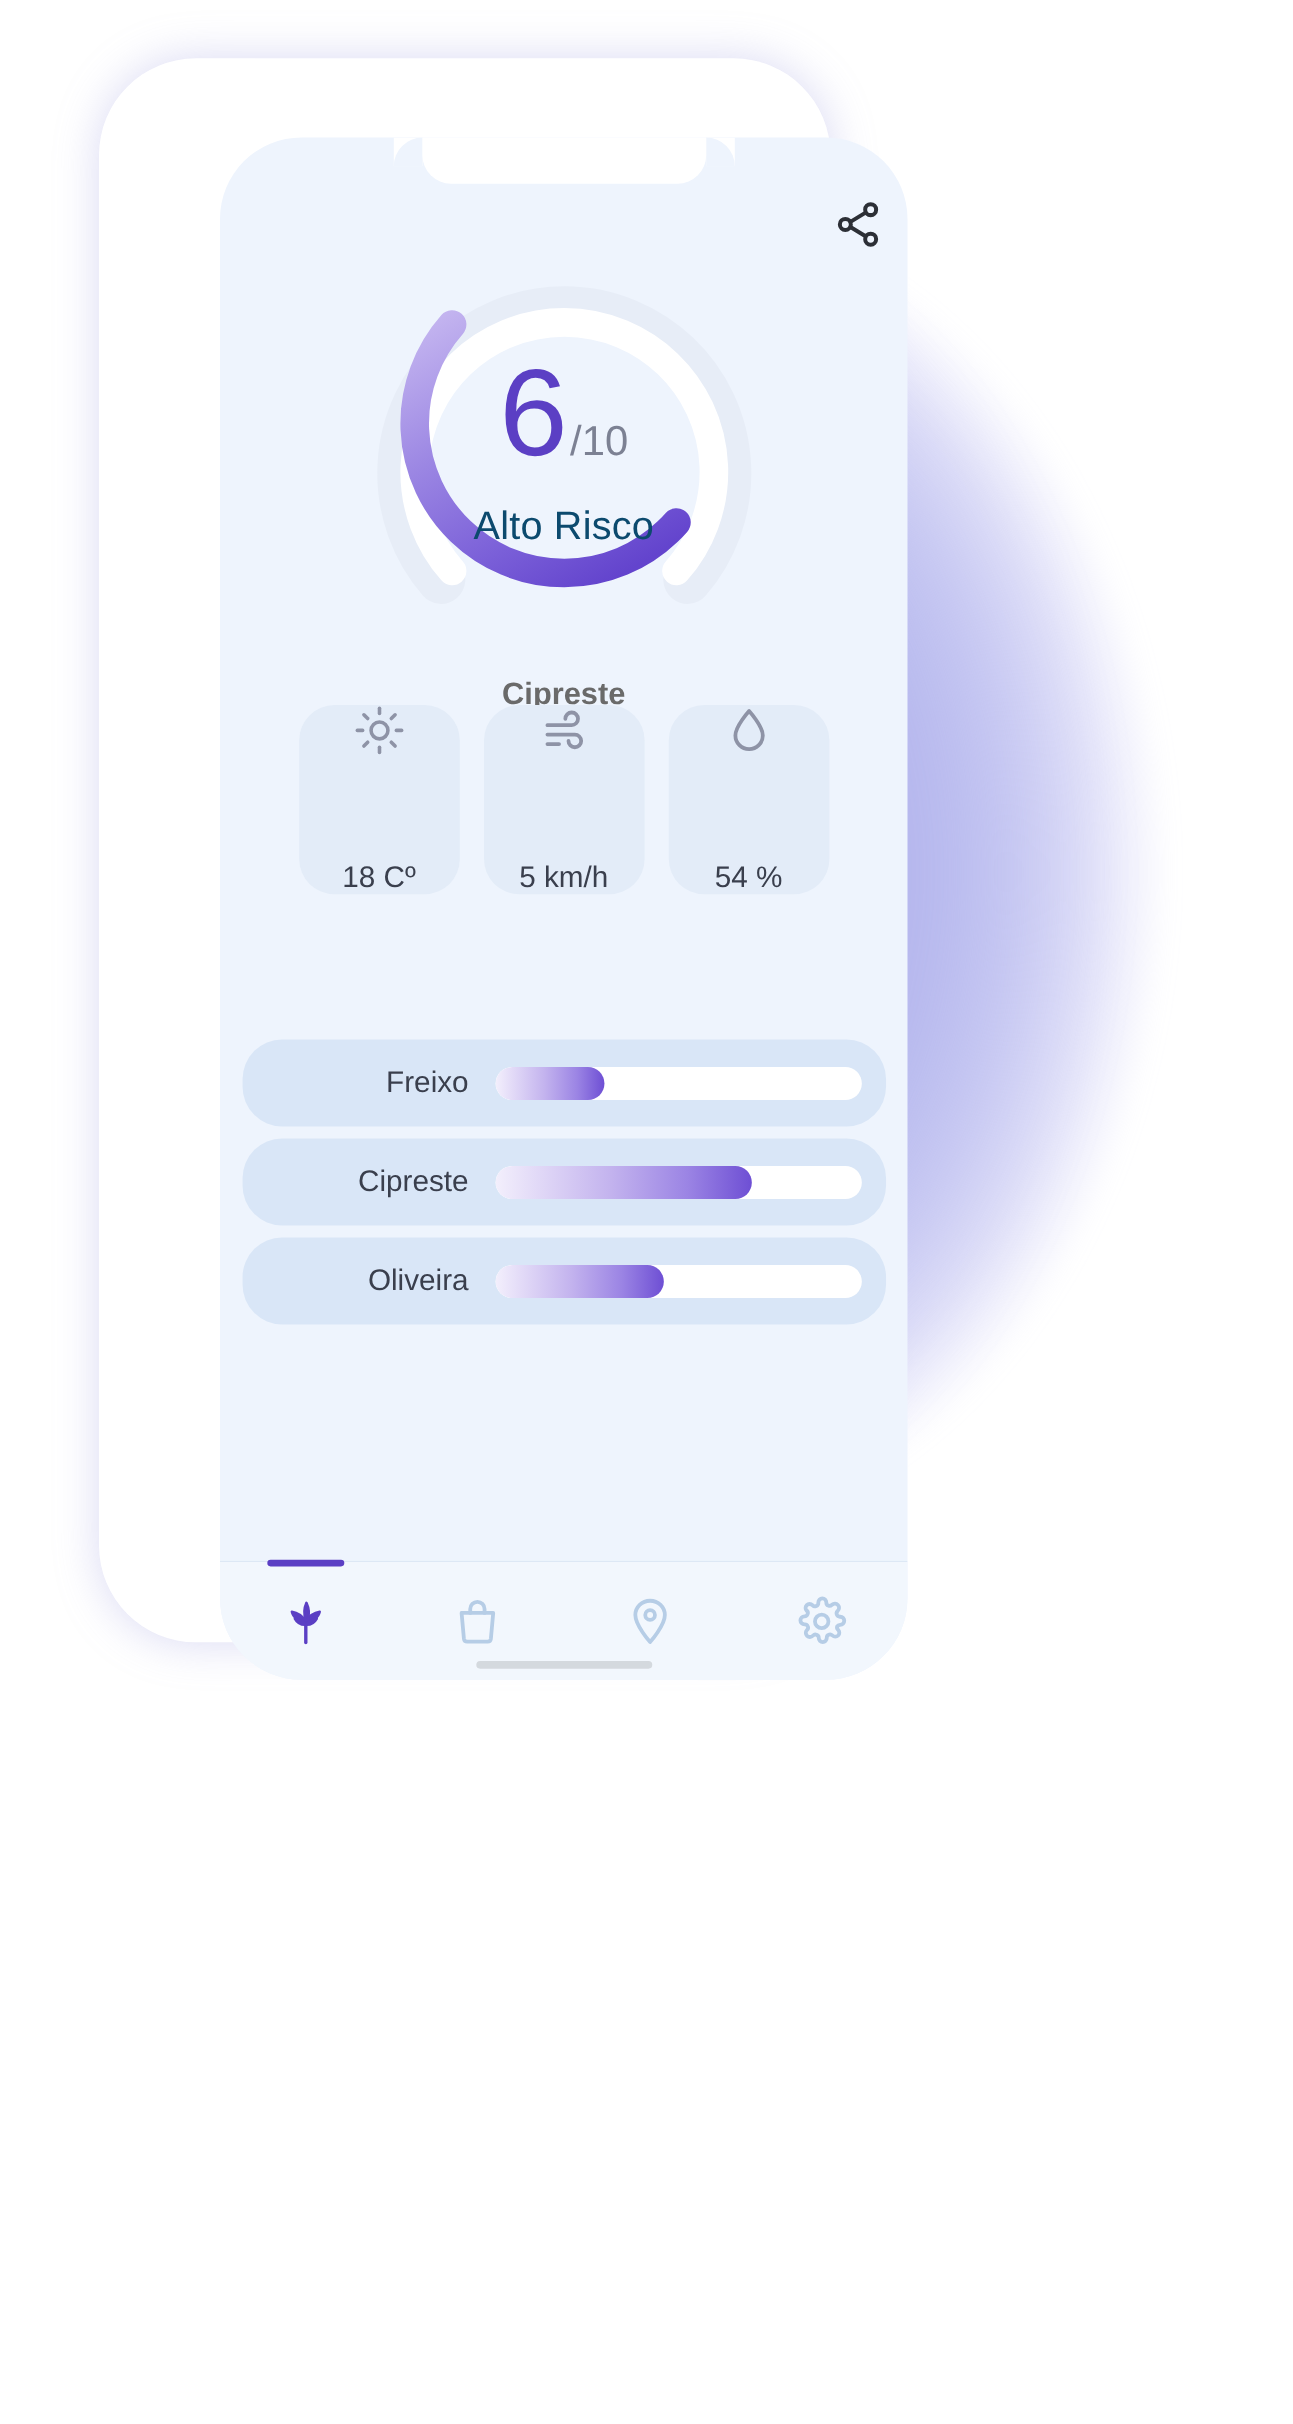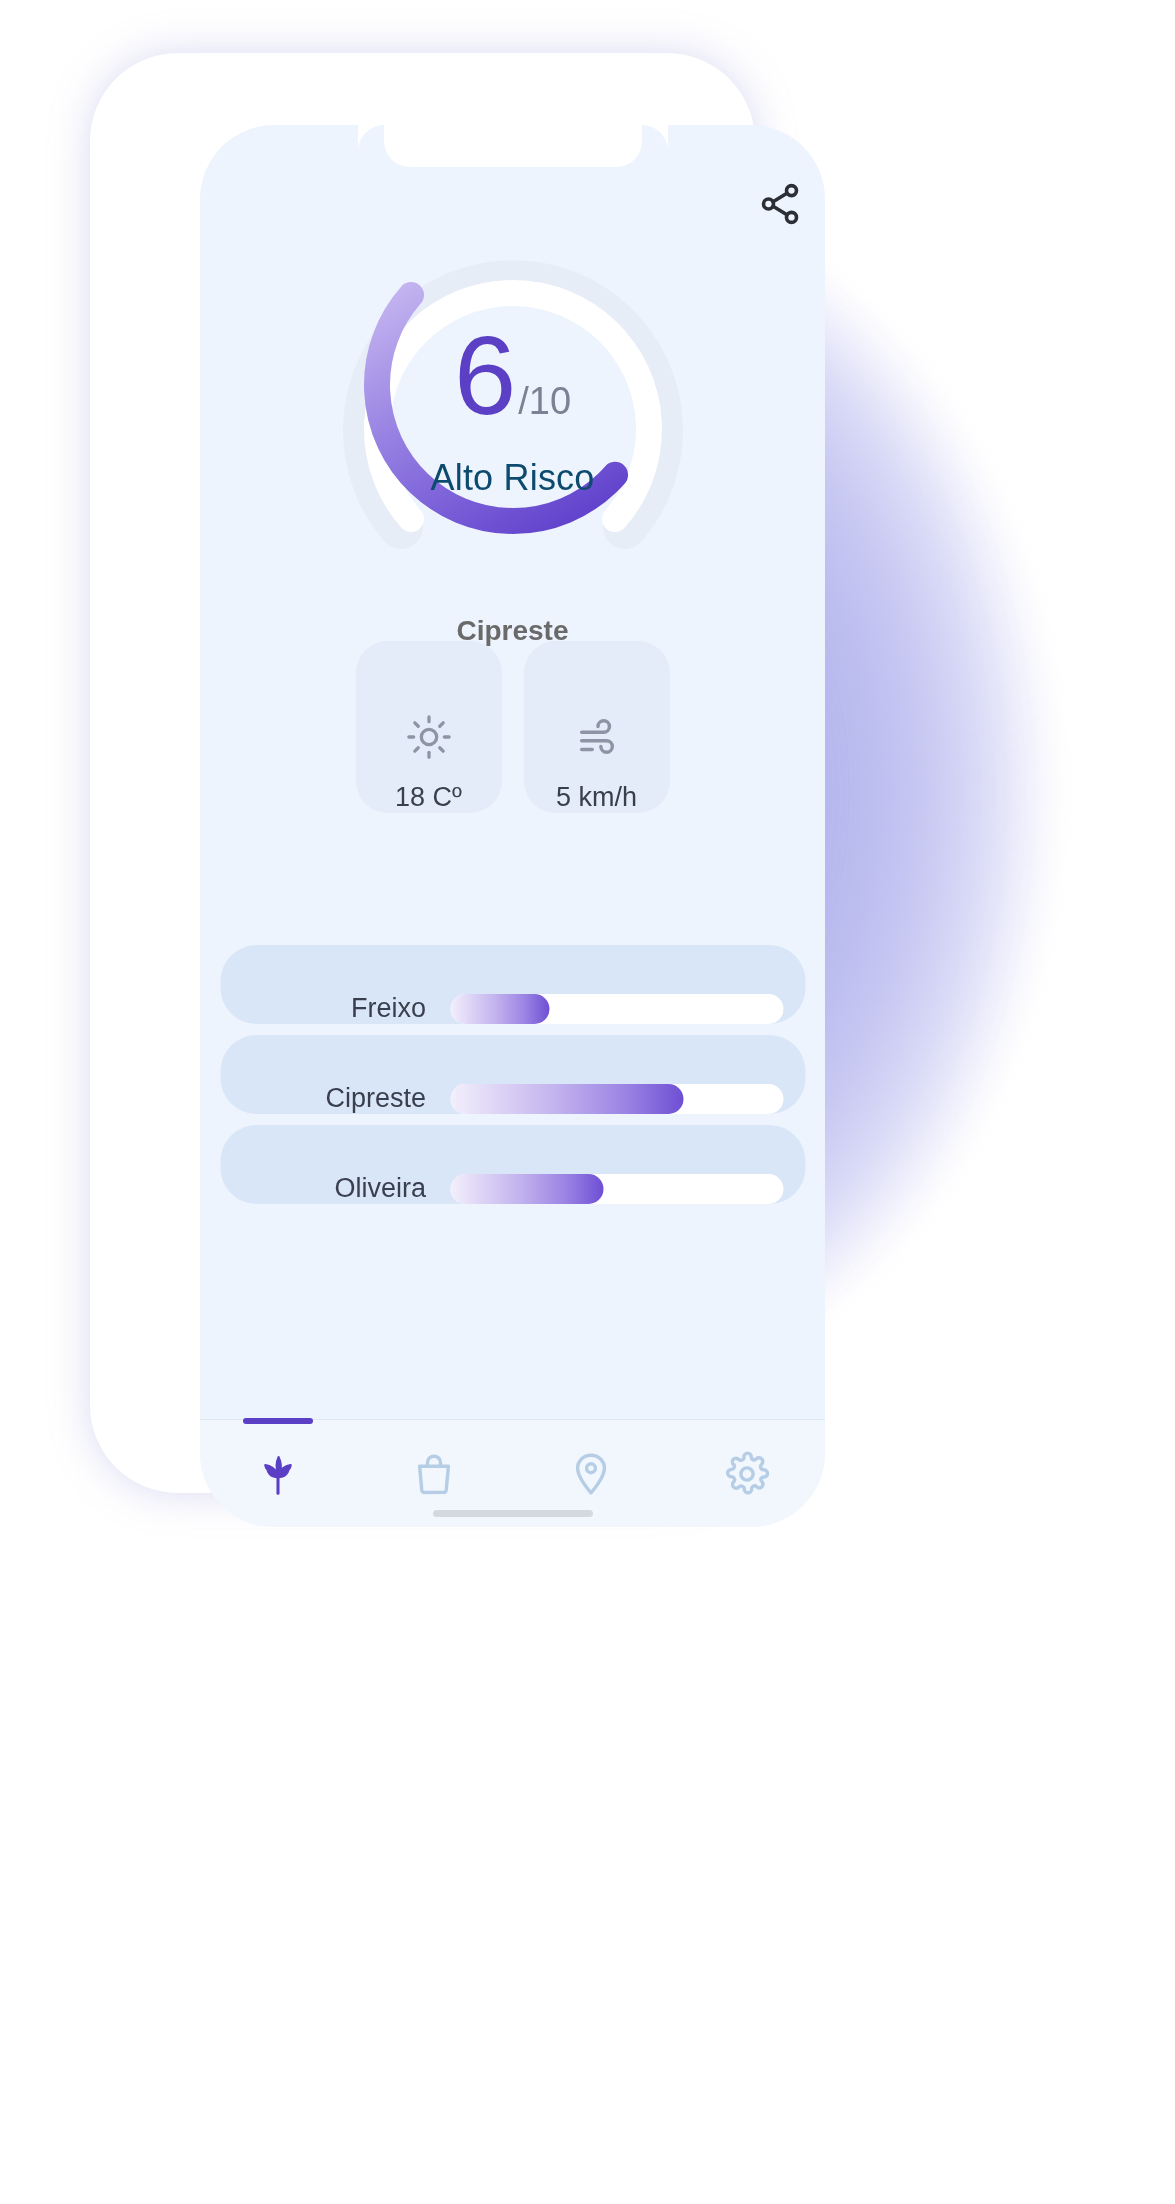--- a/index.html
+++ b/index.html
@@ -152,21 +152,21 @@
     position: absolute;
     left: 50%; top: 516px;
     transform: translateX(-50%);
     display: flex; gap: 22px;
   }
   .stat-card {
     width: 146px; height: 172px;
     background: #e3ecf8;
     border-radius: 32px;
     display: flex; flex-direction: column;
-    align-items: center; justify-content: flex-end;
+    align-items: center; justify-content: space-between;
     gap: 22px;
   }
   .stat-card svg { width: 46px; height: 46px; display:block; }
   .stat-val {
     font-size: 27px; color: #3a3f4d;
     white-space: nowrap;
   }
 
   
   .today {
@@ -183,21 +183,21 @@
     left: 50%; top: 820px;
     transform: translateX(-50%);
     width: 585px;
     display: flex; flex-direction: column;
     gap: 11px;
   }
   .pollen-row {
     height: 79px;
     background: #d9e6f7;
     border-radius: 36px;
-    display: flex; align-items: flex-end;
+    display: flex; align-items: center;
   }
   .pollen-name {
     width: 230px;
     text-align: right;
     padding-right: 24px;
     font-size: 27px; color: #3a3f4d;
     white-space: nowrap;
   }
   .pollen-track {
     position: relative;
@@ -325,20 +325,28 @@
           <span>
             <svg viewBox="0 0 24 24" fill="none" stroke="#8e93a6" stroke-width="1.8" stroke-linecap="round" stroke-linejoin="round">
               <path d="M4 9.5h11.5a3 3 0 1 0-3-3"></path>
               <path d="M4 14h13a3 3 0 1 1-3 3"></path>
               <path d="M4 18.5h5.5"></path>
             </svg>
           </span>
           <span class="stat-val">5 km/h</span>
         </div>
 
+        <div class="stat-card">
+          <span>
+            <svg viewBox="0 0 24 24" fill="none" stroke="#8e93a6" stroke-width="1.8" stroke-linecap="round" stroke-linejoin="round">
+              <path d="M12 2.8C12 2.8 5.5 10 5.5 14.4A6.5 6.5 0 0 0 18.5 14.4C18.5 10 12 2.8 12 2.8z"></path>
+            </svg>
+          </span>
+          <span class="stat-val">54 %</span>
+        </div>
       </div>
 
 
       <div class="pollen-list">
         <div class="pollen-row">
           <span class="pollen-name">Freixo</span>
           <span class="pollen-track">
             <span class="pollen-fill" style="width: 30%;"></span>
           </span>
         </div>

